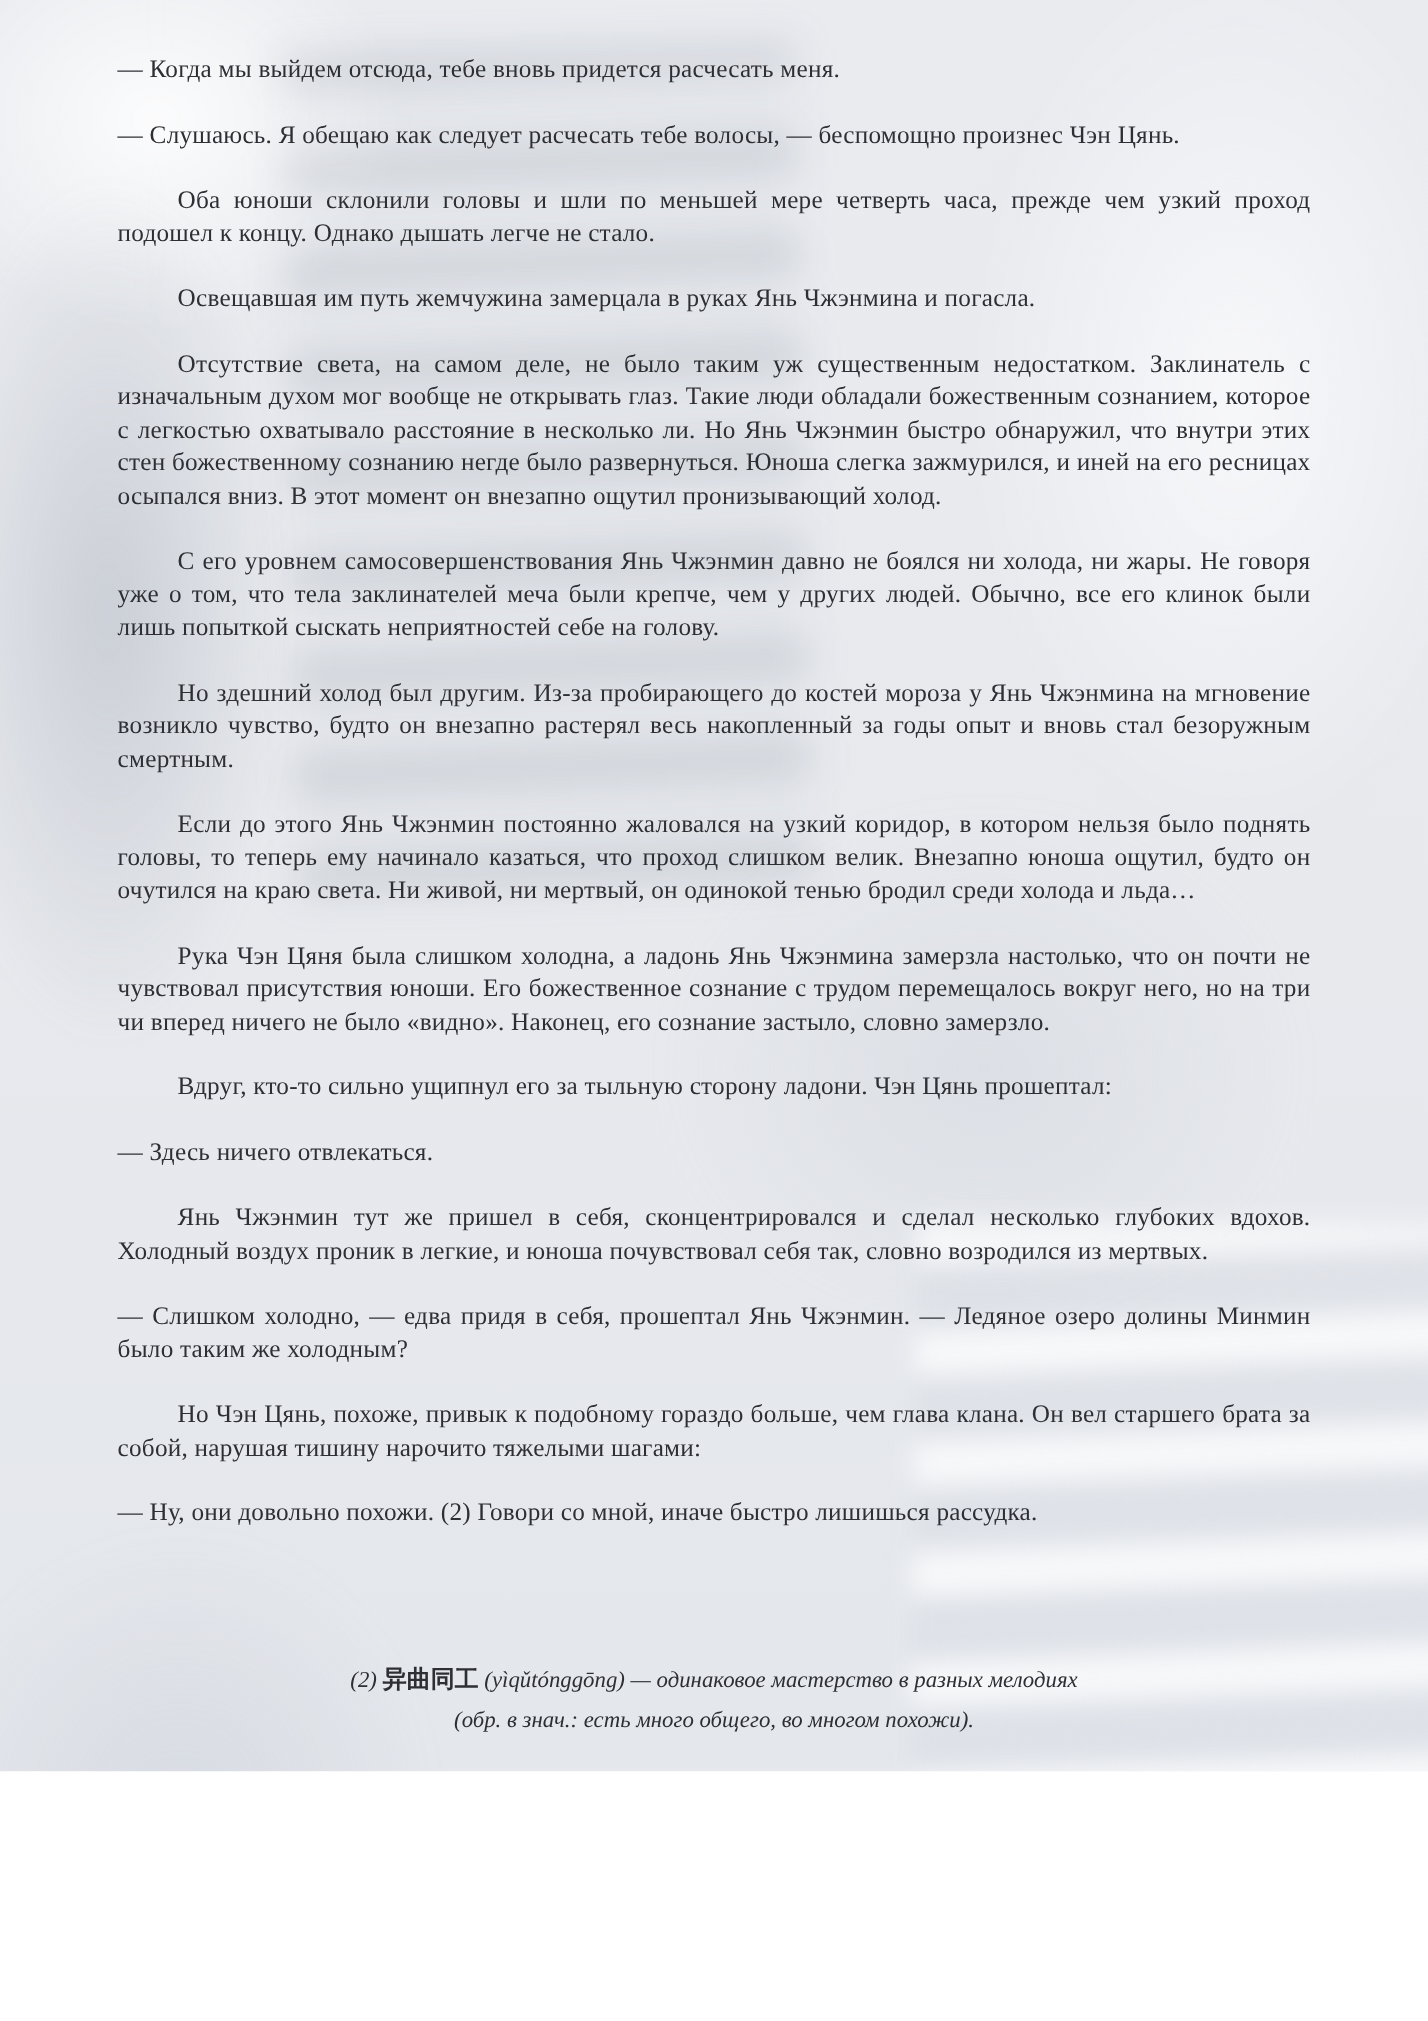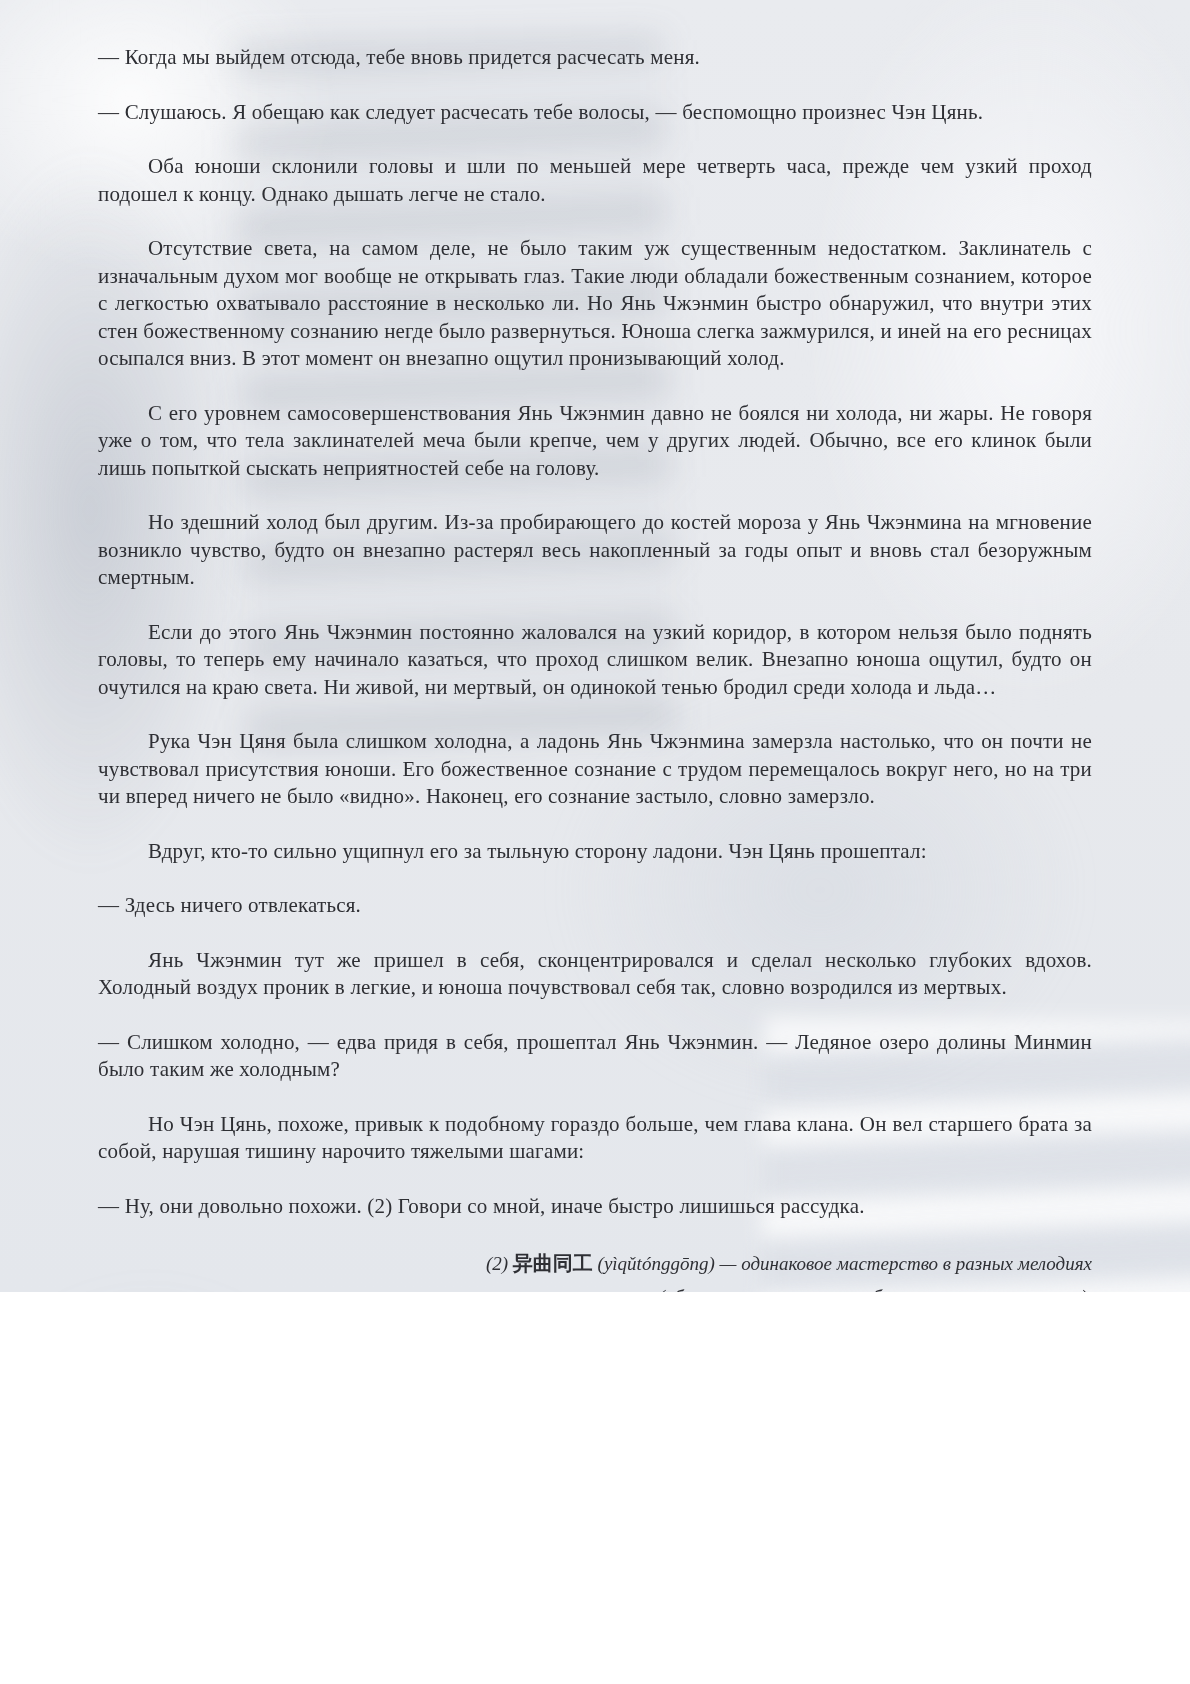--- a/index.html
+++ b/index.html
@@ -3,21 +3,21 @@
 <meta charset="utf-8">
 <style>
   html, body { margin: 0; padding: 0; }
   body {
     width: 1190px; height: 1684px;
     font-family: "Liberation Serif", "DejaVu Serif", serif;
     overflow: hidden;
   }
   .page {
     position: relative;
-    width: 1190px; height: 1292px;
+    width: 1190px; height: 1476px;
     background: linear-gradient(180deg, #e9ebef 0%, #e7e9ed 55%, #e4e7ec 100%);
     overflow: hidden;
   }
   
   .tex { position: absolute; pointer-events: none; }
   .tex-topleft-light {
     left: -80px; top: -80px; width: 420px; height: 360px;
     background: radial-gradient(closest-side, rgba(255,255,255,0.85), rgba(255,255,255,0));
     filter: blur(8px);
   }
@@ -70,21 +70,21 @@
     font-size: 21px;
     line-height: 27.5px;
     color: #2e2f34;
     text-align: justify;
     letter-spacing: 0.2px;
   }
   .para.narrative { text-indent: 50px; }
   .para.dialogue  { text-indent: 0; }
   .footnote {
     margin-top: auto;
-    text-align: right;
+    text-align: center;
     font-size: 19px;
     line-height: 33px;
     color: #2e2f34;
     font-style: italic;
   }
   .fn-marker, .fn-pinyin, .fn-definition, .fn-clarification { font-style: italic; }
   .fn-hanzi {
     font-style: normal;
     font-weight: 700;
     font-family: "DejaVu Sans", sans-serif;
@@ -104,20 +104,21 @@
   <div class="tex tex-mid-smudge"></div>
   <div class="tex tex-ghost-steps-bottom"></div>
   <div class="tex tex-bottom-left"></div>
 
   <div class="content">
     <div class="text-body">
 
     <p class="para dialogue">— Когда мы выйдем отсюда, тебе вновь придется расчесать меня.</p>
         <p class="para dialogue">— Слушаюсь. Я обещаю как следует расчесать тебе волосы, — беспомощно произнес Чэн Цянь.</p>
         <p class="para narrative">Оба юноши склонили головы и шли по меньшей мере четверть часа, прежде чем узкий проход подошел к концу. Однако дышать легче не стало.</p>
+        <p class="para narrative">Освещавшая им путь жемчужина замерцала в руках Янь Чжэнмина и погасла.</p>
         <p class="para narrative">Отсутствие света, на самом деле, не было таким уж существенным недостатком. Заклинатель с изначальным духом мог вообще не открывать глаз. Такие люди обладали божественным сознанием, которое с легкостью охватывало расстояние в несколько ли. Но Янь Чжэнмин быстро обнаружил, что внутри этих стен божественному сознанию негде было развернуться. Юноша слегка зажмурился, и иней на его ресницах осыпался вниз. В этот момент он внезапно ощутил пронизывающий холод.</p>
         <p class="para narrative">С его уровнем самосовершенствования Янь Чжэнмин давно не боялся ни холода, ни жары. Не говоря уже о том, что тела заклинателей меча были крепче, чем у других людей. Обычно, все его клинок были лишь попыткой сыскать неприятностей себе на голову.</p>
         <p class="para narrative">Но здешний холод был другим. Из-за пробирающего до костей мороза у Янь Чжэнмина на мгновение возникло чувство, будто он внезапно растерял весь накопленный за годы опыт и вновь стал безоружным смертным.</p>
         <p class="para narrative">Если до этого Янь Чжэнмин постоянно жаловался на узкий коридор, в котором нельзя было поднять головы, то теперь ему начинало казаться, что проход слишком велик. Внезапно юноша ощутил, будто он очутился на краю света. Ни живой, ни мертвый, он одинокой тенью бродил среди холода и льда…</p>
         <p class="para narrative">Рука Чэн Цяня была слишком холодна, а ладонь Янь Чжэнмина замерзла настолько, что он почти не чувствовал присутствия юноши. Его божественное сознание с трудом перемещалось вокруг него, но на три чи вперед ничего не было «видно». Наконец, его сознание застыло, словно замерзло.</p>
         <p class="para narrative">Вдруг, кто-то сильно ущипнул его за тыльную сторону ладони. Чэн Цянь прошептал:</p>
         <p class="para dialogue">— Здесь ничего отвлекаться.</p>
         <p class="para narrative">Янь Чжэнмин тут же пришел в себя, сконцентрировался и сделал несколько глубоких вдохов. Холодный воздух проник в легкие, и юноша почувствовал себя так, словно возродился из мертвых.</p>
         <p class="para dialogue">— Слишком холодно, — едва придя в себя, прошептал Янь Чжэнмин. — Ледяное озеро долины Минмин было таким же холодным?</p>
         <p class="para narrative">Но Чэн Цянь, похоже, привык к подобному гораздо больше, чем глава клана. Он вел старшего брата за собой, нарушая тишину нарочито тяжелыми шагами:</p>

